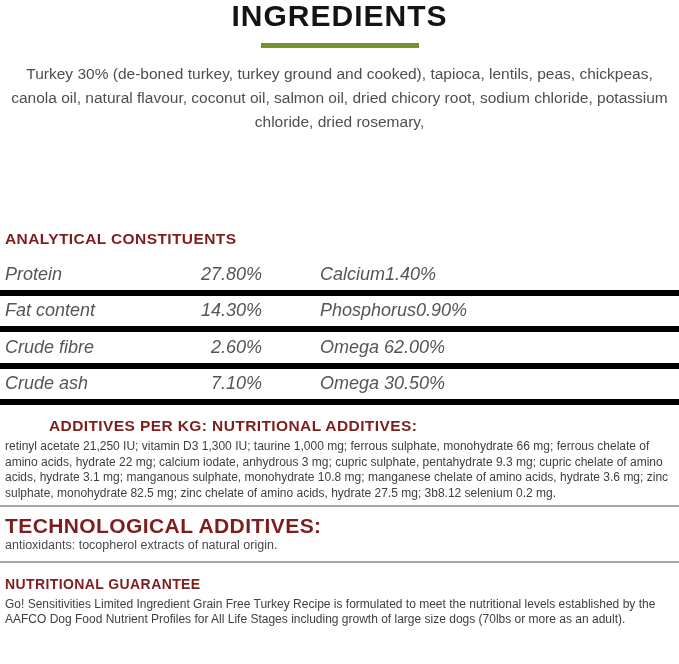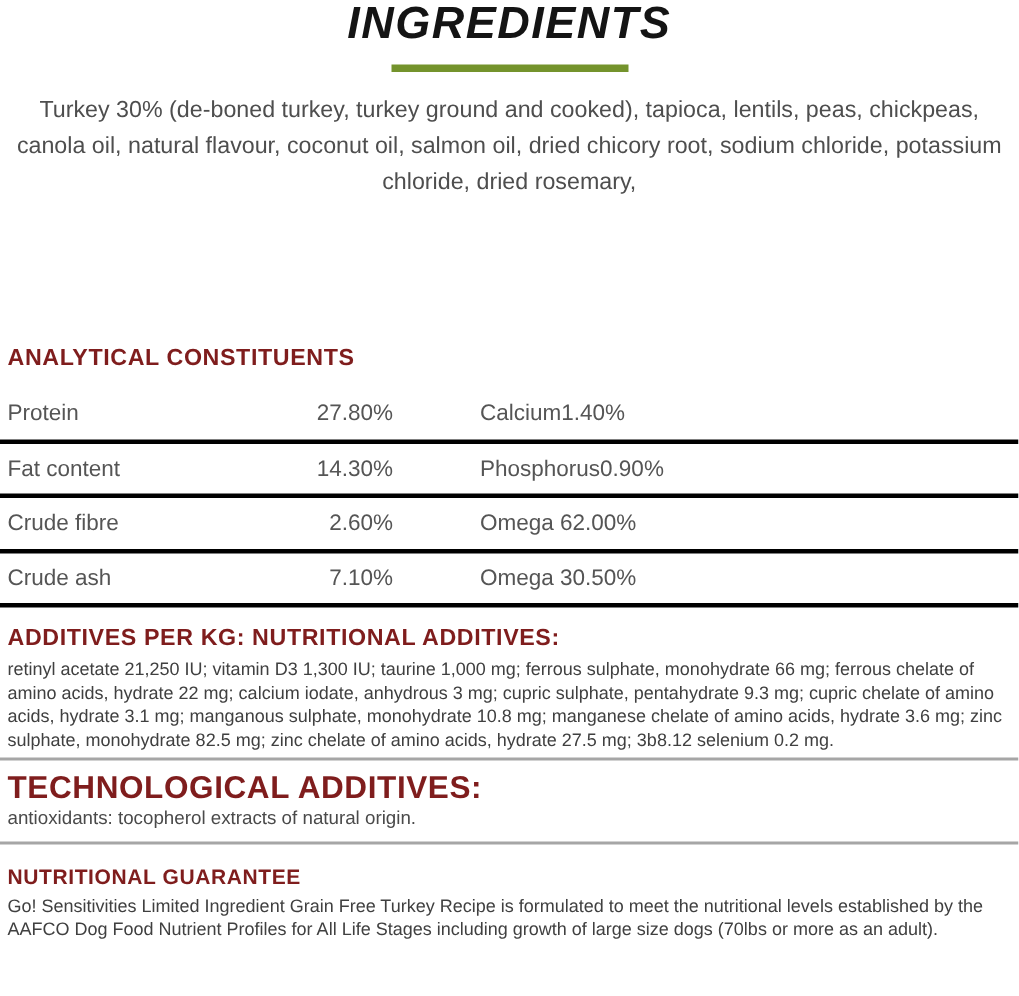--- a/index.html
+++ b/index.html
@@ -13,21 +13,20 @@
     position: relative;
   }
   .page-title {
     margin-top: 0;
     text-align: center;
     font-size: 30px;
     line-height: 32px;
     font-weight: 700;
     letter-spacing: 1px;
     color: #141414;
-    font-style: italic;
   }
   .accent-bar {
     width: 158px;
     height: 5px;
     background: #74932c;
     margin: 11px auto 0 auto;
   }
   .ingredients-para {
     margin-top: 14px;
     padding: 0 3px;
@@ -45,40 +44,42 @@
   .ac-heading {
     margin-top: 96px;
     font-size: 15.5px;
     line-height: 18px;
   }
   .ac-table { margin-top: 11px; }
   .ac-row {
     display: flex;
     align-items: center;
     height: 36.5px;
-    border-bottom: 3px solid #000000;
-    font-size: 15px;
+    border-bottom: 6px solid #000000;
+    font-size: 18px;
     color: #555555;
+    font-style: italic;
   }
   .ac-cell-a {
     width: 262px;
     padding-left: 5px;
     display: flex;
     justify-content: space-between;
   }
   .ac-gap { width: 58px; }
   .ac-cell-b {
     width: 288px;
     display: flex;
     justify-content: flex-start;
   }
   .na-heading {
     margin-top: 13px;
     font-size: 15.5px;
     line-height: 16px;
+    margin-left: 44px;
   }
   .small-para {
     margin-top: 5px;
     padding: 0 3px 0 5px;
     font-size: 12px;
     line-height: 15.5px;
     color: #404040;
   }
   .section-divider {
     border: none;

